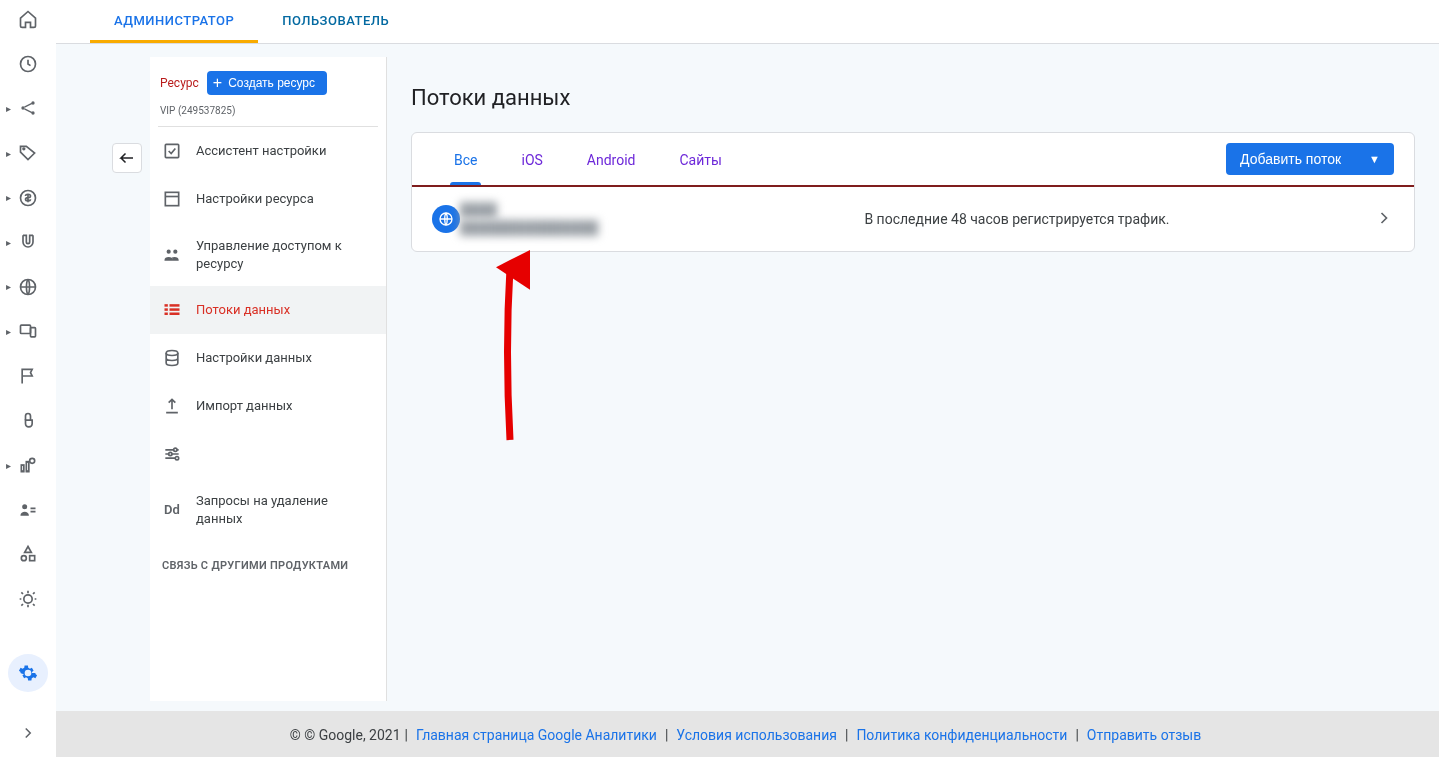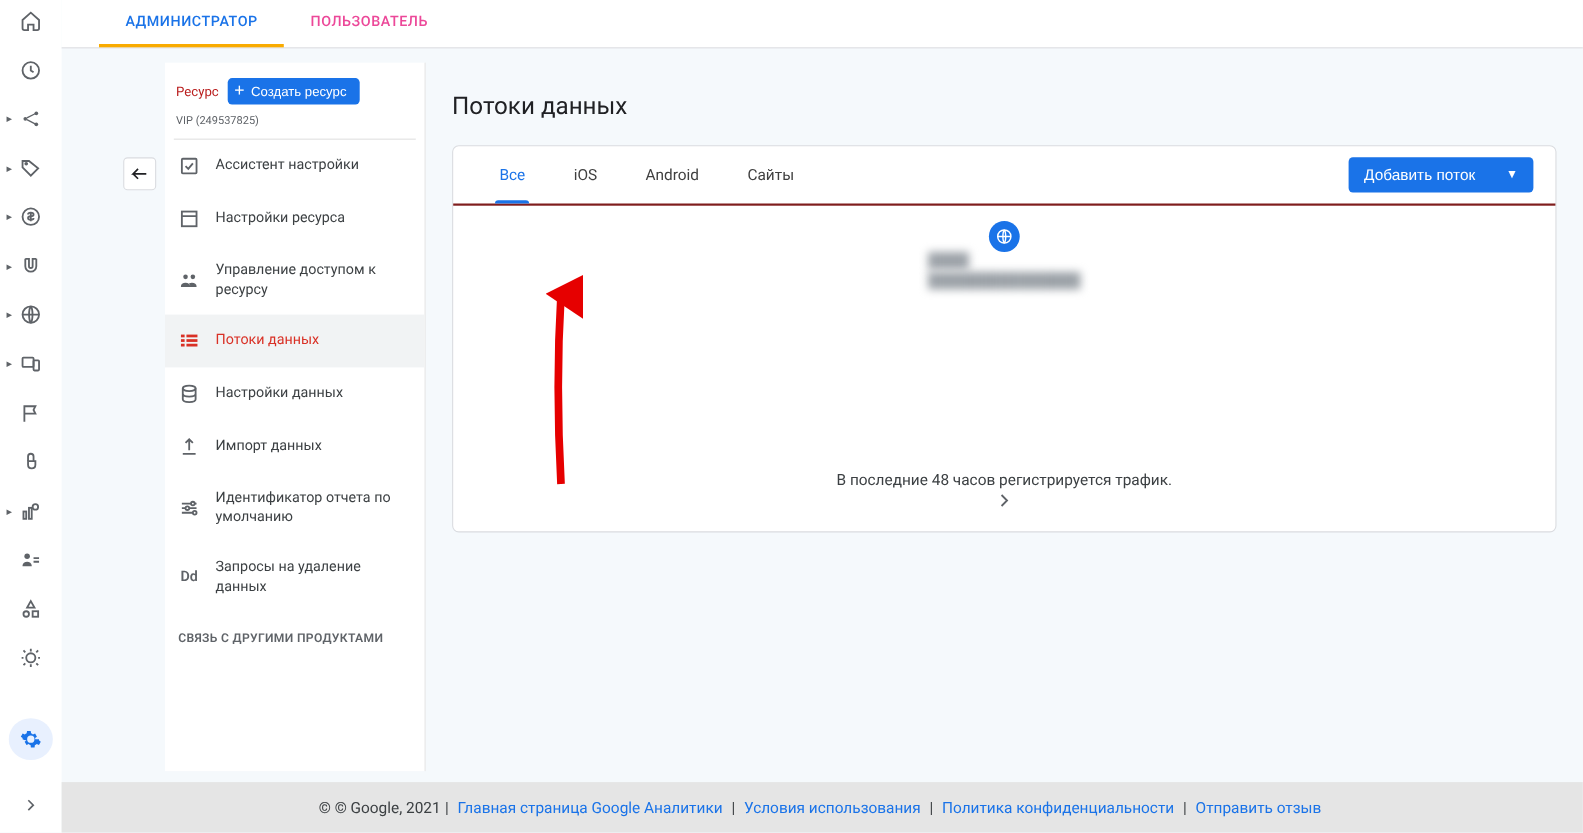--- a/index.html
+++ b/index.html
@@ -9,21 +9,21 @@
   .icon-rail { position: absolute; left: 0; top: 0; bottom: 0; width: 56px; background: #fff; display: flex; flex-direction: column; align-items: center; padding-top: 8px; gap: 22px; }
   .rail-icon { color: #5f6368; display:flex; align-items:center; justify-content:center; width:24px; height:24px; cursor:pointer; position:relative; }
   .rail-icon svg { width:20px; height:20px; }
   .caret-left { position:absolute; left:-10px; color:#5f6368; font-size:10px;}
   .rail-gear { background:#e8f0fe; border-radius:50%; width:40px; height:40px; display:flex; align-items:center; justify-content:center; color:#1a73e8; margin-top:auto; margin-bottom:10px; cursor:pointer;}
   .rail-gear svg { width:20px; height:20px;}
   .rail-expand { color:#5f6368; margin-bottom:12px; cursor:pointer;}
 
   
   .tabs-header { position:absolute; left:56px; right:0; top:0; height:44px; background:#fff; border-bottom:1px solid #dadce0; display:flex; align-items:flex-end; padding-left:34px; padding-right:16px;}
-  .tab-item { padding:12px 24px; text-transform:uppercase; font-size:13px; font-weight:500; letter-spacing:0.5px; color:#ec4899; cursor:pointer; border-bottom:3px solid transparent; }
+  .tab-item { padding:12px 24px; text-transform:uppercase; font-size:13px; font-weight:500; letter-spacing:0.5px; color:#0369a1; cursor:pointer; border-bottom:3px solid transparent; }
   .tab-item.active { color:#1a73e8; border-bottom-color:#f9ab00; }
 
   
   .back-btn { position:absolute; left:112px; top:143px; width:30px; height:30px; background:#fff; border:1px solid #dadce0; border-radius:4px; display:flex; align-items:center; justify-content:center; cursor:pointer; z-index:10;}
 
   
   .admin-panel { position:absolute; left:150px; top:57px; width:237px; bottom:56px; background:#fff; overflow-y:auto; border-right:1px solid #e0e0e0; }
   .admin-panel::-webkit-scrollbar { width:8px; }
   .admin-panel::-webkit-scrollbar-track { background:transparent; }
   .admin-panel::-webkit-scrollbar-thumb { background:#c7c7c7; border-radius:4px; }
@@ -44,27 +44,27 @@
   .mi-icon svg { width:20px; height:20px; }
   .mi-label { flex:1; }
 
   .section-label { font-size:11px; font-weight:600; color:#5f6368; letter-spacing:0.3px; padding:18px 12px 8px 12px; }
 
   
   .main { position:absolute; left:387px; top:57px; right:0; bottom:56px; background:#f5f9fc; padding:28px 24px 24px 24px; overflow:auto;}
   .page-title { font-size:22px; font-weight:400; color:#202124; margin-bottom:22px;}
   .card { background:#fff; border:1px solid #dadce0; border-radius:6px; }
   .card-tabs { display:flex; align-items:center; padding:0 20px; border-bottom:2px solid #7f1d1d; position:relative;}
-  .ctab { padding:18px 22px 16px 22px; font-size:14px; color:#404040; cursor:pointer; position:relative;}
+  .ctab { padding:18px 22px 16px 22px; font-size:14px; color:#6d28d9; cursor:pointer; position:relative;}
   .ctab.active { color:#1a73e8; }
   .ctab.active::after { content:""; position:absolute; left:18px; right:18px; bottom:-1px; height:3px; background:#1a73e8; border-radius:3px 3px 0 0;}
   .add-stream-btn { margin-left:auto; background:#1a73e8; color:#fff; border:none; border-radius:4px; padding:8px 14px; font-size:14px; display:flex; align-items:center; gap:26px; cursor:pointer; margin-top:10px; margin-bottom:10px;}
   .add-stream-btn .caret { font-size:11px; margin-left:2px;}
 
-  .stream-row { display:flex; align-items:center; padding:14px 20px; gap:0; cursor:pointer;flex-direction:column;}
+  .stream-row { display:flex; align-items:center; padding:14px 20px; gap:0; cursor:pointer;}
   .stream-badge { width:28px; height:28px; background:#1a73e8; border-radius:50%; display:flex; align-items:center; justify-content:center; color:#fff;}
   .stream-badge svg { width:16px; height:16px; }
   .stream-info { flex:0 0 200px; }
   .blur-block { filter:blur(4px); color:#9aa0a6; font-size:13px; line-height:1.4;}
   .stream-status { flex:1; text-align:center; color:#3c4043; font-size:14px;}
   .stream-chevron { color:#5f6368; }
 
   
   .arrow-annot { position:absolute; left:490px; top:250px; width:40px; height:200px; pointer-events:none; z-index:20;}
 
@@ -263,21 +263,20 @@
   </div>
   <div class="menu-item">
     <span class="mi-icon">
         <svg viewBox="0 0 24 24" fill="none" stroke="currentColor" stroke-width="2">
           <path d="M4 7h10M18 7h2M4 12h4M12 12h8M4 17h12M20 17h0"></path>
           <circle cx="16" cy="7" r="2"></circle>
           <circle cx="10" cy="12" r="2"></circle>
           <circle cx="18" cy="17" r="2"></circle>
         </svg>
       </span>
-    <span class="mi-label">Идентификатор отчета по умолчанию</span>
   </div>
   <div class="menu-item">
     <span class="mi-icon" style="font-weight:600; font-size:13px;">Dd</span>
     <span class="mi-label">Запросы на удаление данных</span>
   </div>
 
   <div class="section-label">СВЯЗЬ С ДРУГИМИ ПРОДУКТАМИ</div>
 
   <div class="menu-item">
     

